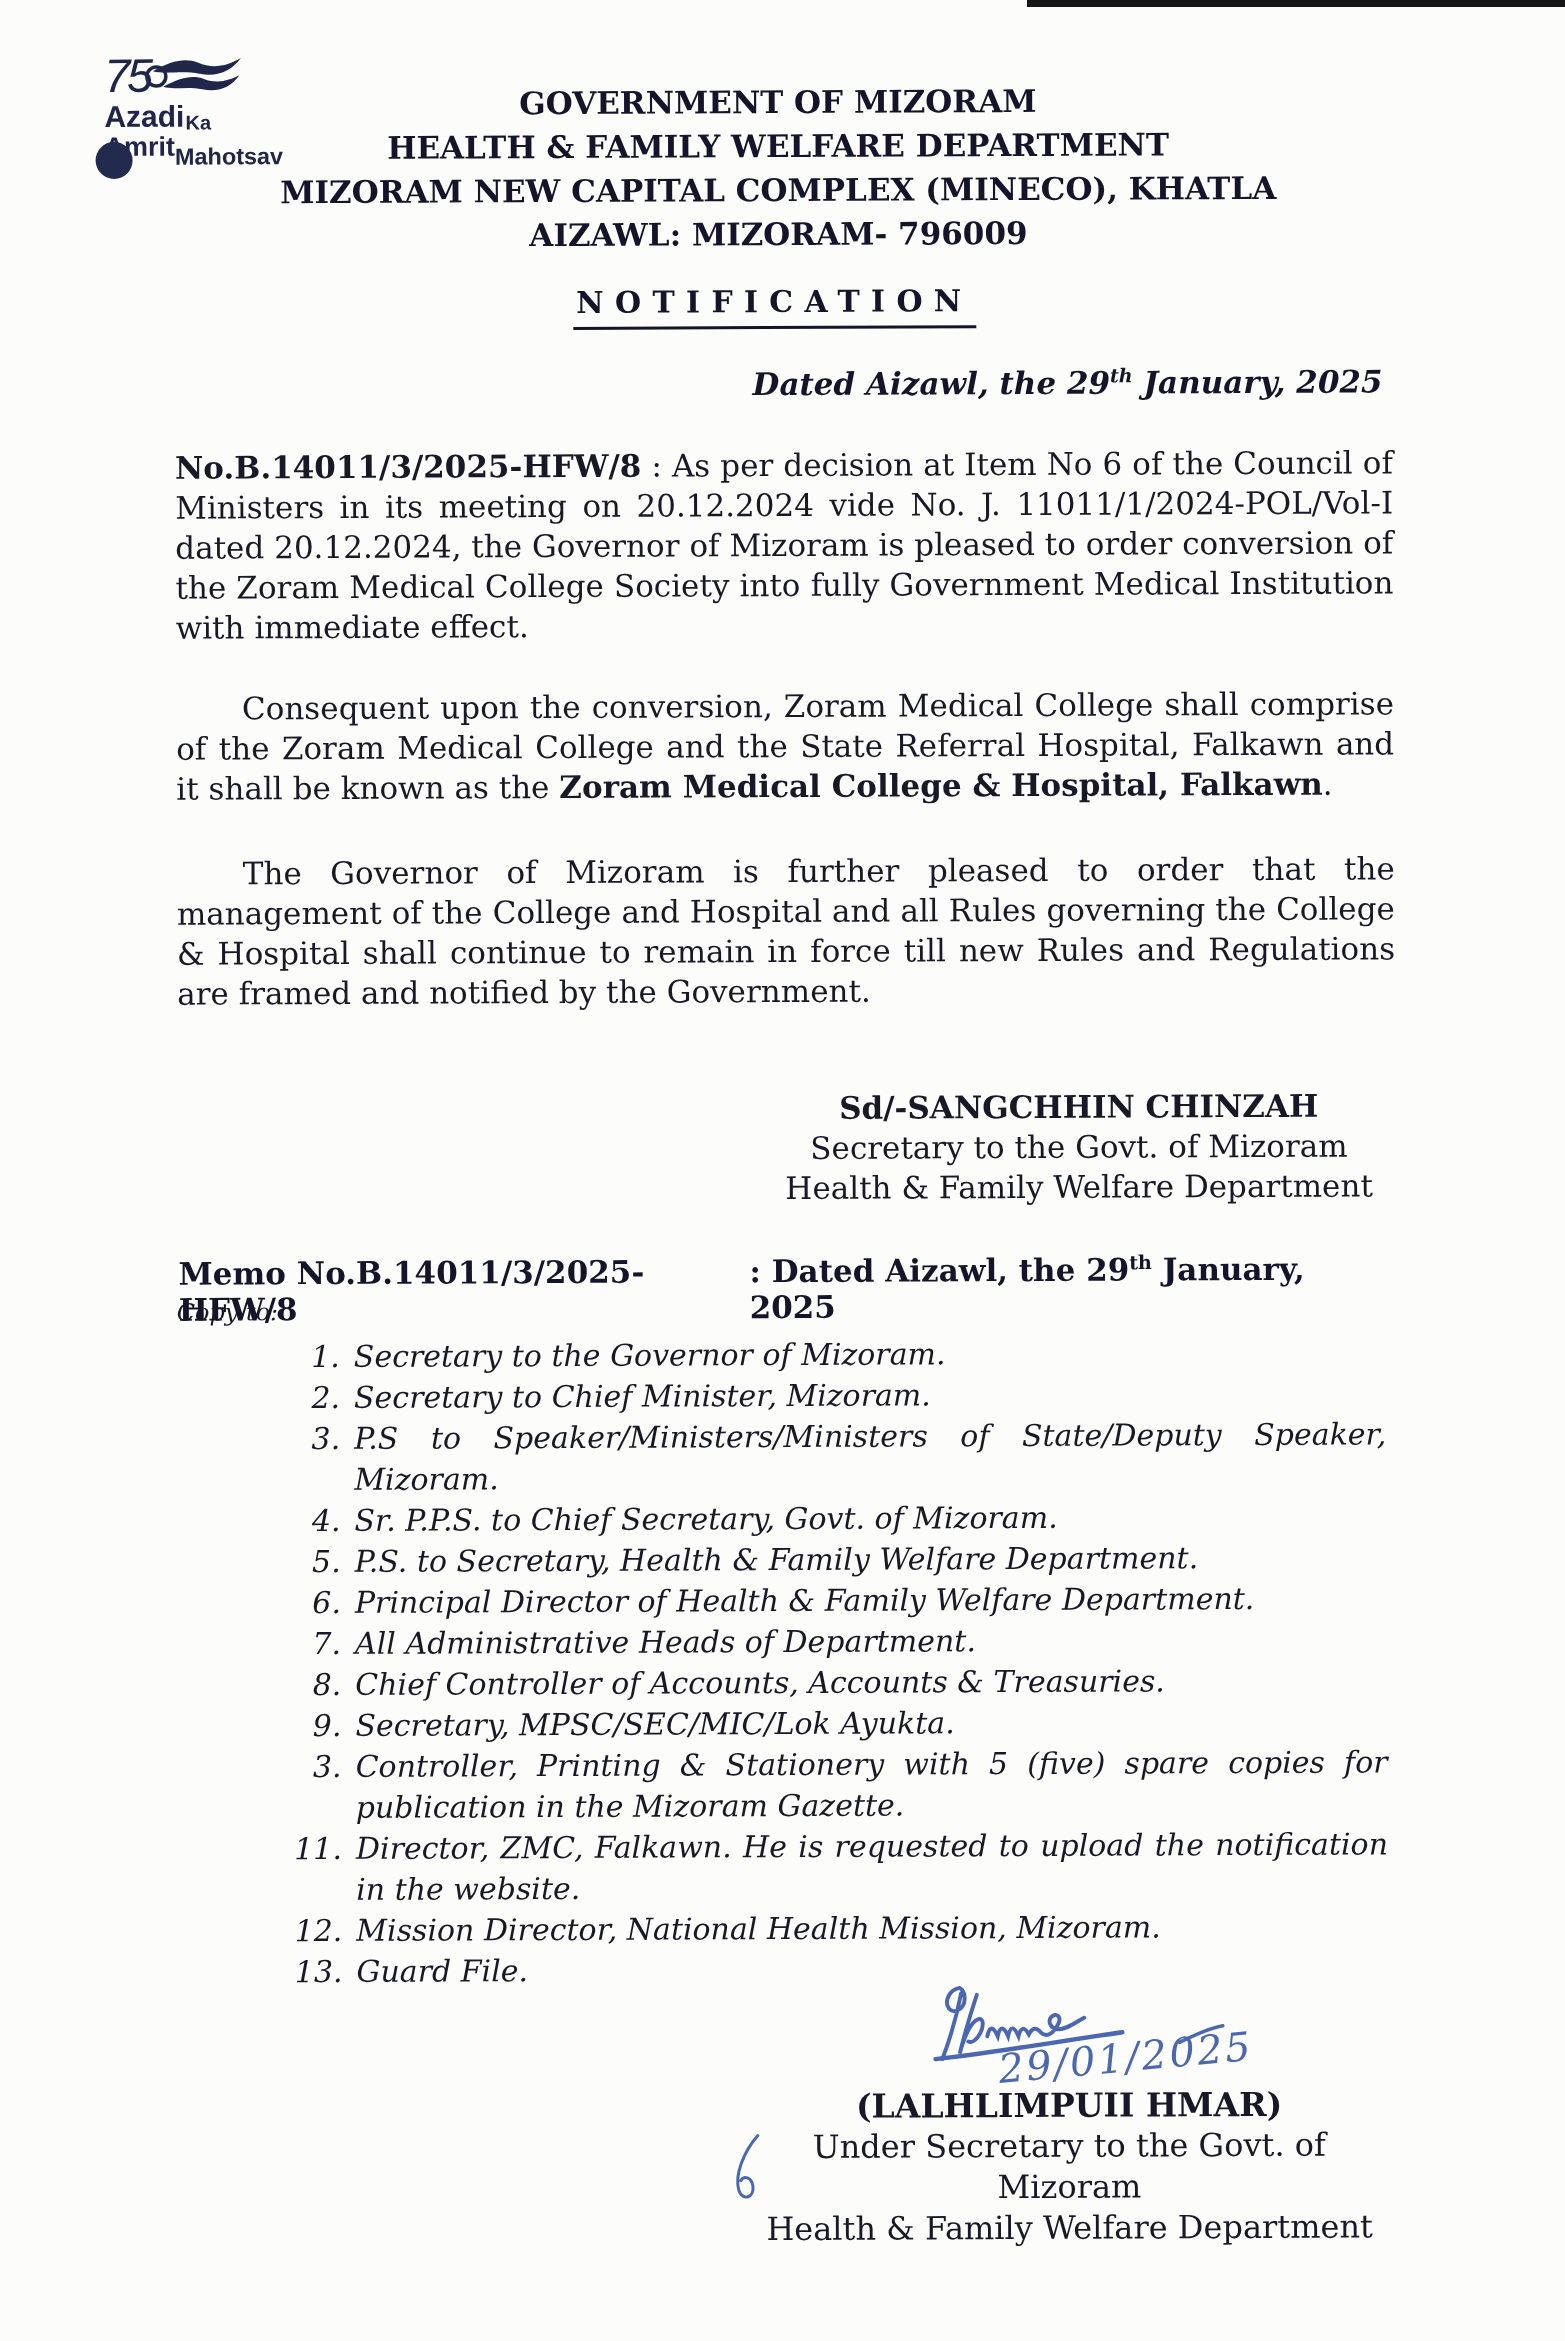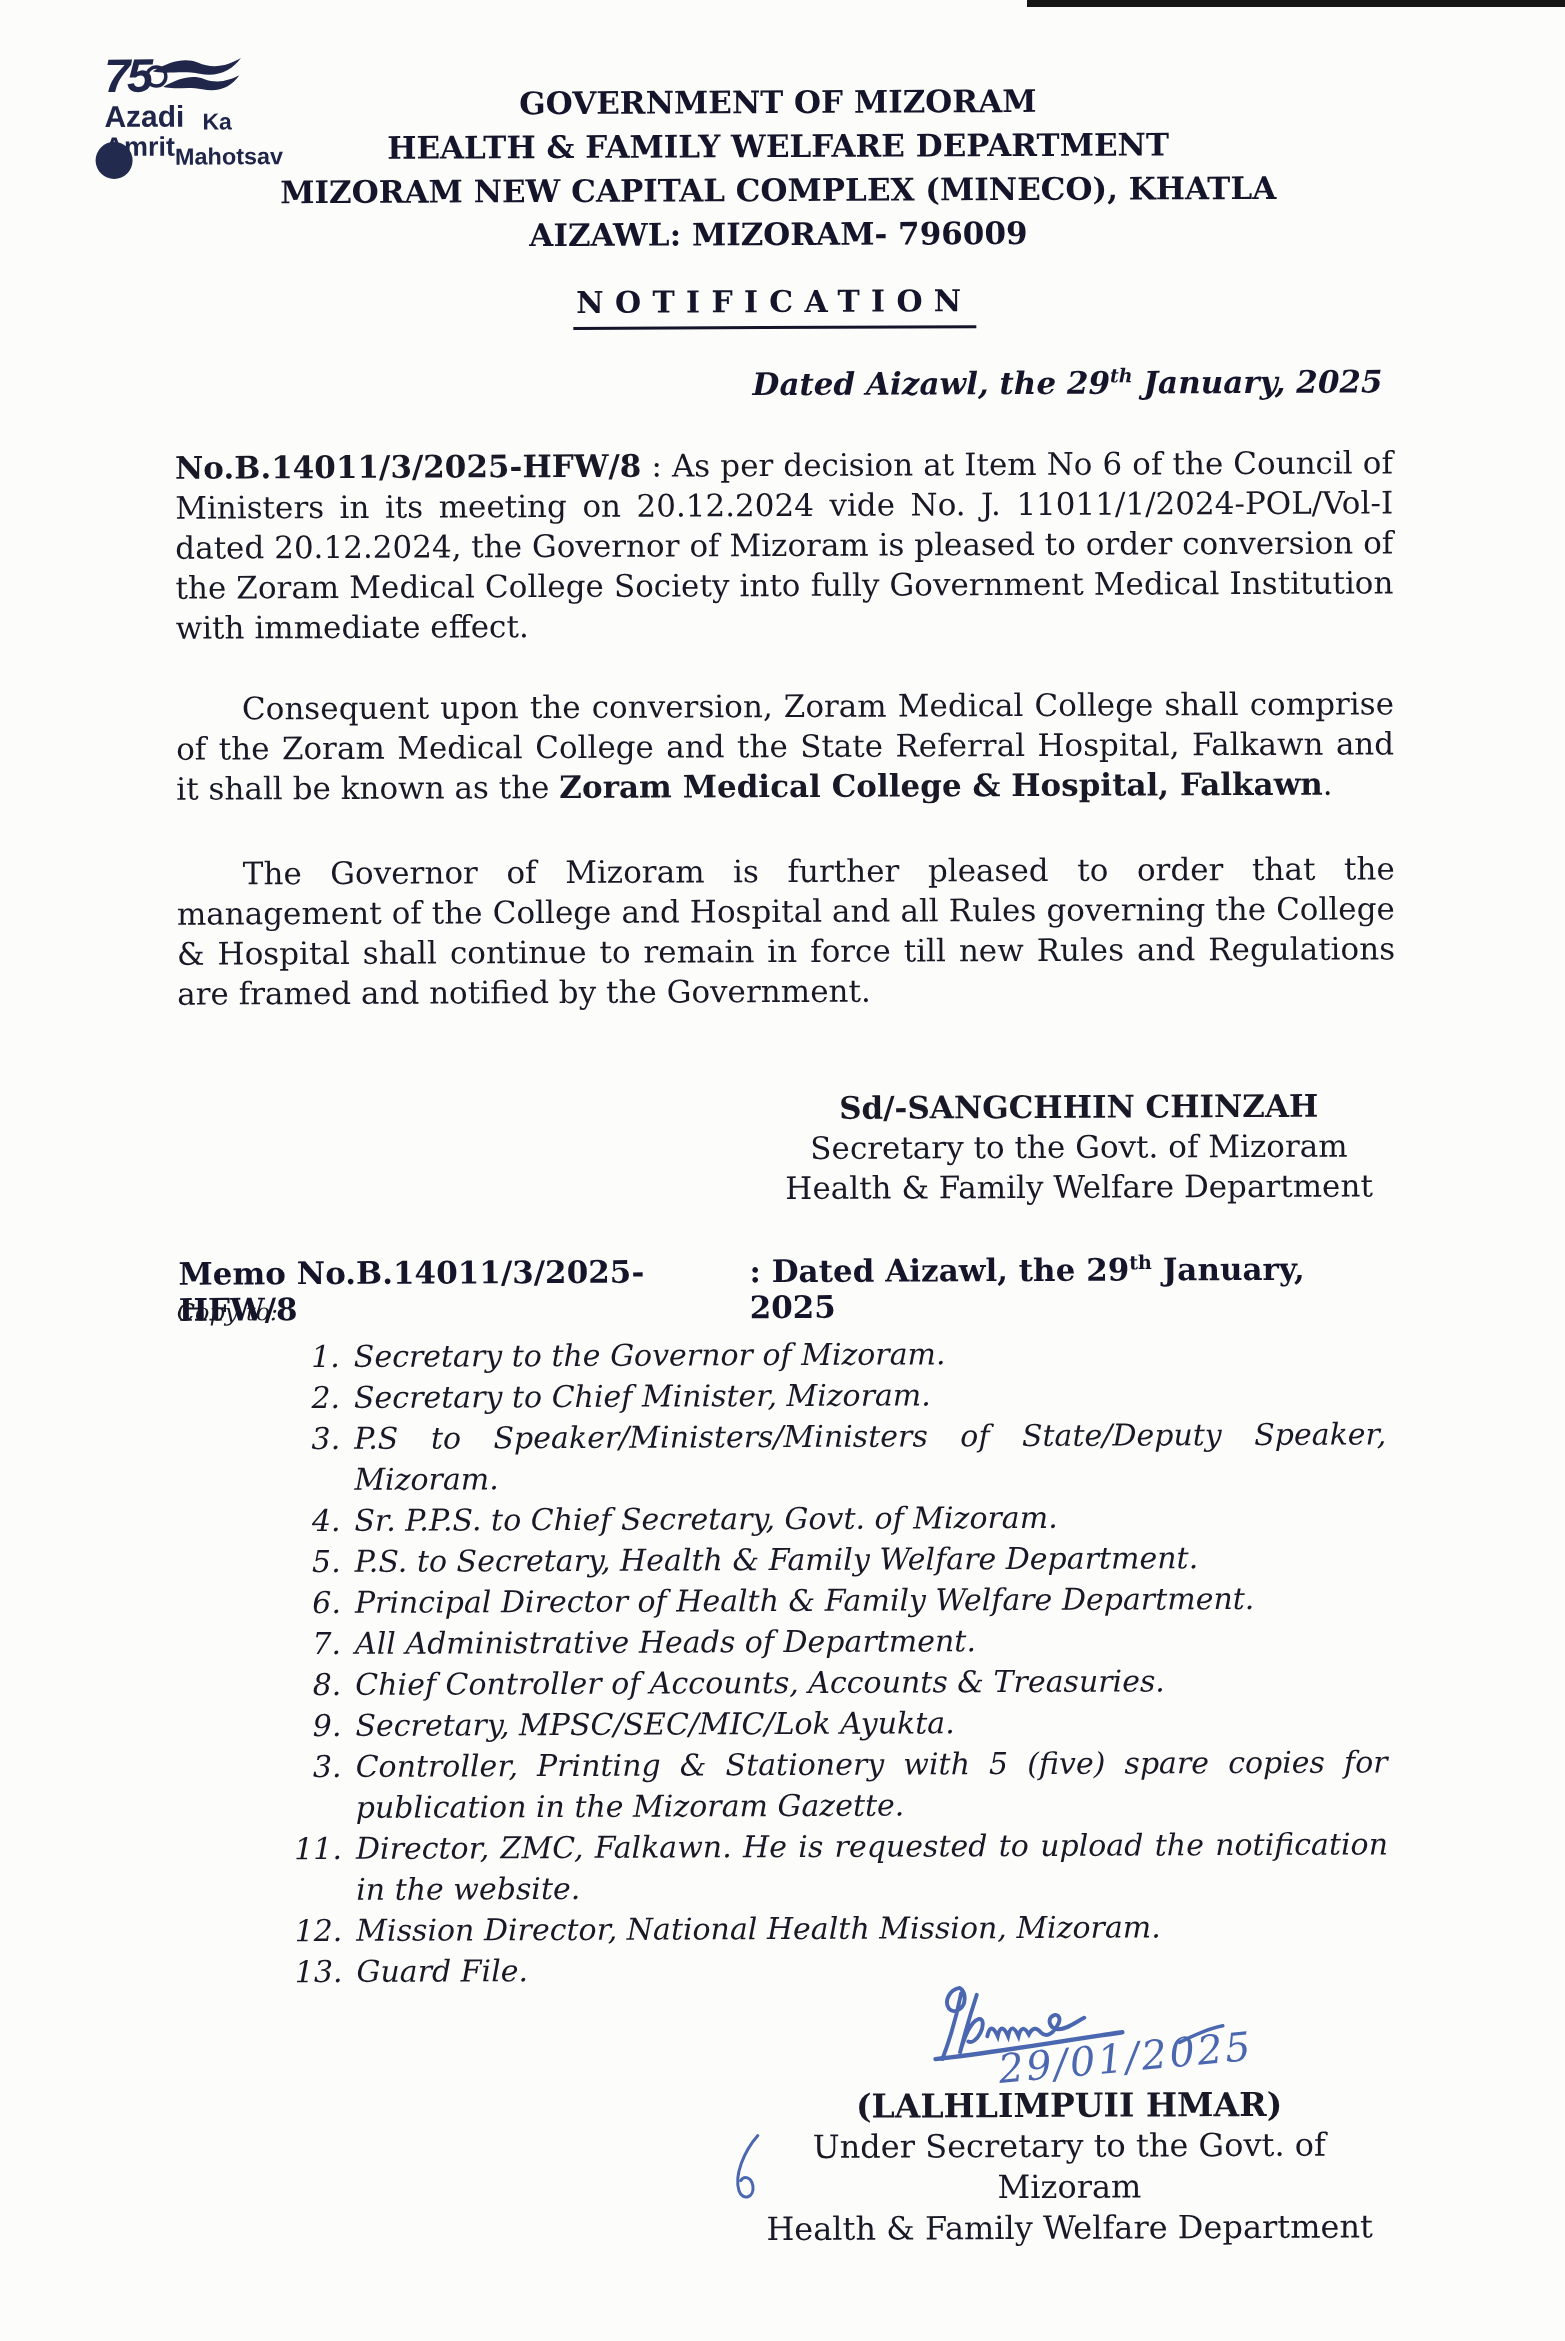--- a/index.html
+++ b/index.html
@@ -11,25 +11,25 @@
     font-family:"DejaVu Serif", serif;
     color:#181826;
   }
   .doc{position:absolute;inset:0;transform:rotate(-0.25deg);}
   
   .top-strip{position:absolute;left:1027px;top:0;width:538px;height:7px;background:#161616;}
   .ink-dot{position:absolute;left:100px;top:139px;width:37px;height:37px;border-radius:50%;background:#222a4e;}
   
   .logo{position:absolute;left:109px;top:49px;font-family:"Liberation Sans", sans-serif;color:#20264a;line-height:1;}
   .logo .row1{display:flex;align-items:flex-start;height:50px;}
-  .logo .seventyfive{font-size:47px;font-style:italic;font-weight:bold;letter-spacing:-3.5px;}
+  .logo .seventyfive{font-size:47px;font-style:italic;font-weight:normal;letter-spacing:-3.5px;}
   .logo .flag{margin:1.7px 0 0 -5.2px;}
   .logo .row2{margin-top:0px;font-weight:bold;}
   .logo .azadi{font-size:30px;letter-spacing:0px;}
-  .logo .ka{font-size:23px;position:relative;top:2.6px;margin-left:18px;}
+  .logo .ka{font-size:20px;position:relative;top:2.6px;margin-left:1px;}
   .logo .row3{margin-top:1.7px;font-weight:bold;}
   .logo .amrit{font-size:27px;text-align:right;}
   .logo .mahotsav{font-size:23.4px;position:relative;top:9px;margin-left:0;}
   
   .header{position:absolute;left:130px;right:130px;top:80px;text-align:center;
           font-weight:bold;font-size:31px;line-height:44px;letter-spacing:0px;color:#14142a;}
   
   .title-wrap{position:absolute;left:0;right:8.7px;top:284px;text-align:center;}
   .title{display:inline-block;font-weight:bold;font-size:30px;letter-spacing:11.3px;
          border-bottom:3.5px solid #14142a;padding:0 3.5px 7px 3.5px;color:#14142a;}

